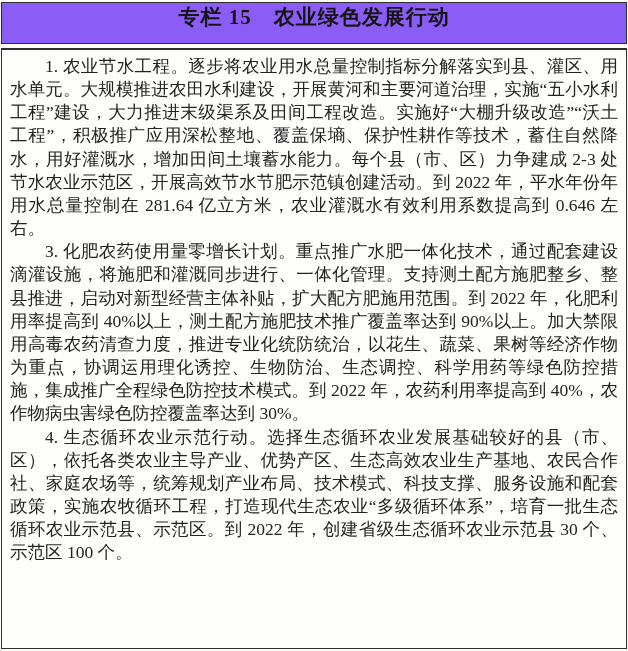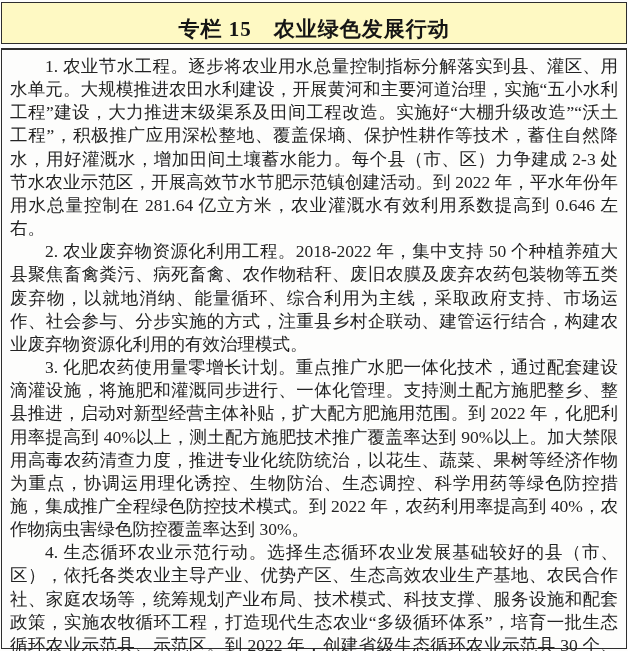--- a/index.html
+++ b/index.html
@@ -18,23 +18,23 @@
     width: 628px;
     height: 651px;
     box-sizing: border-box;
   }
   .title-box {
     margin: 2px 1px 0 1px;
     height: 42px;
     box-sizing: border-box;
     border: 1px solid #2e2e2e;
     display: flex;
-    align-items: flex-end;
+    align-items: flex-start;
     justify-content: center;
-    background: #fef9c3;
+    background: #8b5cf6;
   }
   .title-box h1 {
     margin: 0;
     font-size: 21px;
     font-weight: bold;
     letter-spacing: 1px;
     color: #151515;
     font-family: "Liberation Serif", "DejaVu Serif", serif;
   }
   .body-box {
@@ -60,18 +60,17 @@
 <body>
 
 <div class="doc">
 
   <div class="title-box">
     <h1>专栏 15　农业绿色发展行动</h1>
   </div>
 
   <div class="body-box">
     <p class="para">1. 农业节水工程。逐步将农业用水总量控制指标分解落实到县、灌区、用水单元。大规模推进农田水利建设，开展黄河和主要河道治理，实施“五小水利工程”建设，大力推进末级渠系及田间工程改造。实施好“大棚升级改造”“沃土工程”，积极推广应用深松整地、覆盖保墒、保护性耕作等技术，蓄住自然降水，用好灌溉水，增加田间土壤蓄水能力。每个县（市、区）力争建成 2-3 处节水农业示范区，开展高效节水节肥示范镇创建活动。到 2022 年，平水年份年用水总量控制在 281.64 亿立方米，农业灌溉水有效利用系数提高到 0.646 左右。</p>
-    <p class="para">2. 农业废弃物资源化利用工程。2018-2022 年，集中支持 50 个种植养殖大县聚焦畜禽粪污、病死畜禽、农作物秸秆、废旧农膜及废弃农药包装物等五类废弃物，以就地消纳、能量循环、综合利用为主线，采取政府支持、市场运作、社会参与、分步实施的方式，注重县乡村企联动、建管运行结合，构建农业废弃物资源化利用的有效治理模式。</p>
     <p class="para">3. 化肥农药使用量零增长计划。重点推广水肥一体化技术，通过配套建设滴灌设施，将施肥和灌溉同步进行、一体化管理。支持测土配方施肥整乡、整县推进，启动对新型经营主体补贴，扩大配方肥施用范围。到 2022 年，化肥利用率提高到 40%以上，测土配方施肥技术推广覆盖率达到 90%以上。加大禁限用高毒农药清查力度，推进专业化统防统治，以花生、蔬菜、果树等经济作物为重点，协调运用理化诱控、生物防治、生态调控、科学用药等绿色防控措施，集成推广全程绿色防控技术模式。到 2022 年，农药利用率提高到 40%，农作物病虫害绿色防控覆盖率达到 30%。</p>
     <p class="para">4. 生态循环农业示范行动。选择生态循环农业发展基础较好的县（市、区），依托各类农业主导产业、优势产区、生态高效农业生产基地、农民合作社、家庭农场等，统筹规划产业布局、技术模式、科技支撑、服务设施和配套政策，实施农牧循环工程，打造现代生态农业“多级循环体系”，培育一批生态循环农业示范县、示范区。到 2022 年，创建省级生态循环农业示范县 30 个、示范区 100 个。</p>
   </div>
 
 </div>
 
 </body></html>

